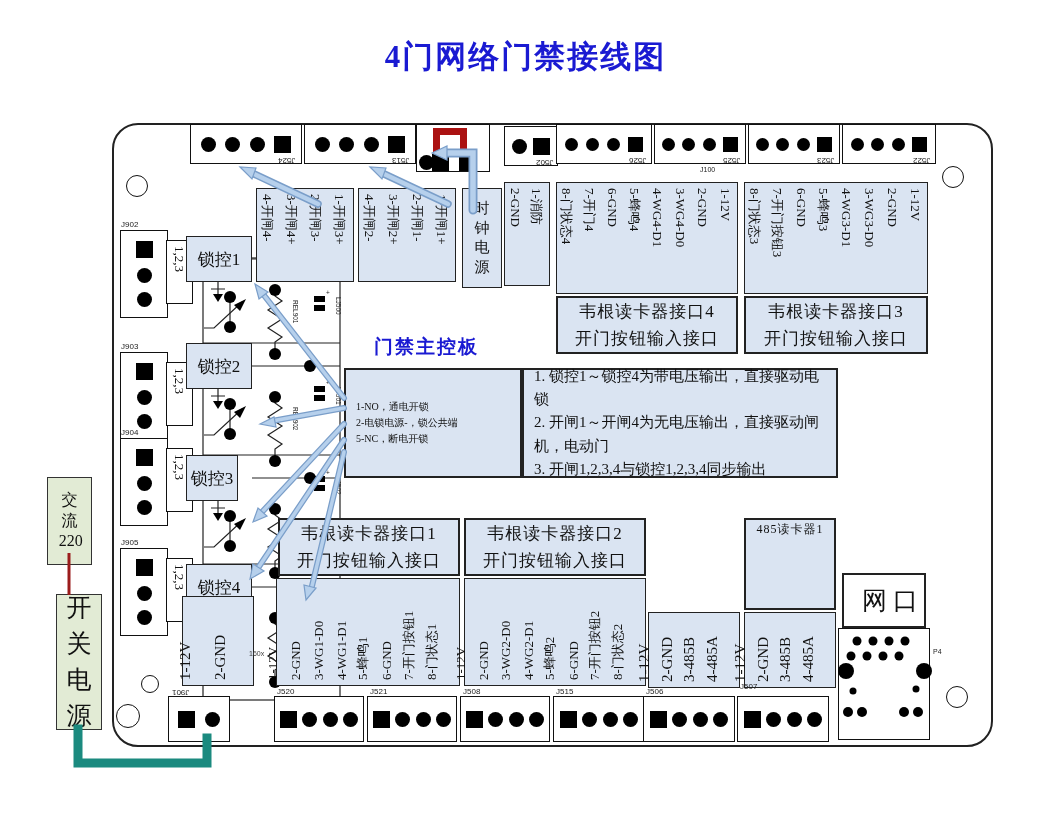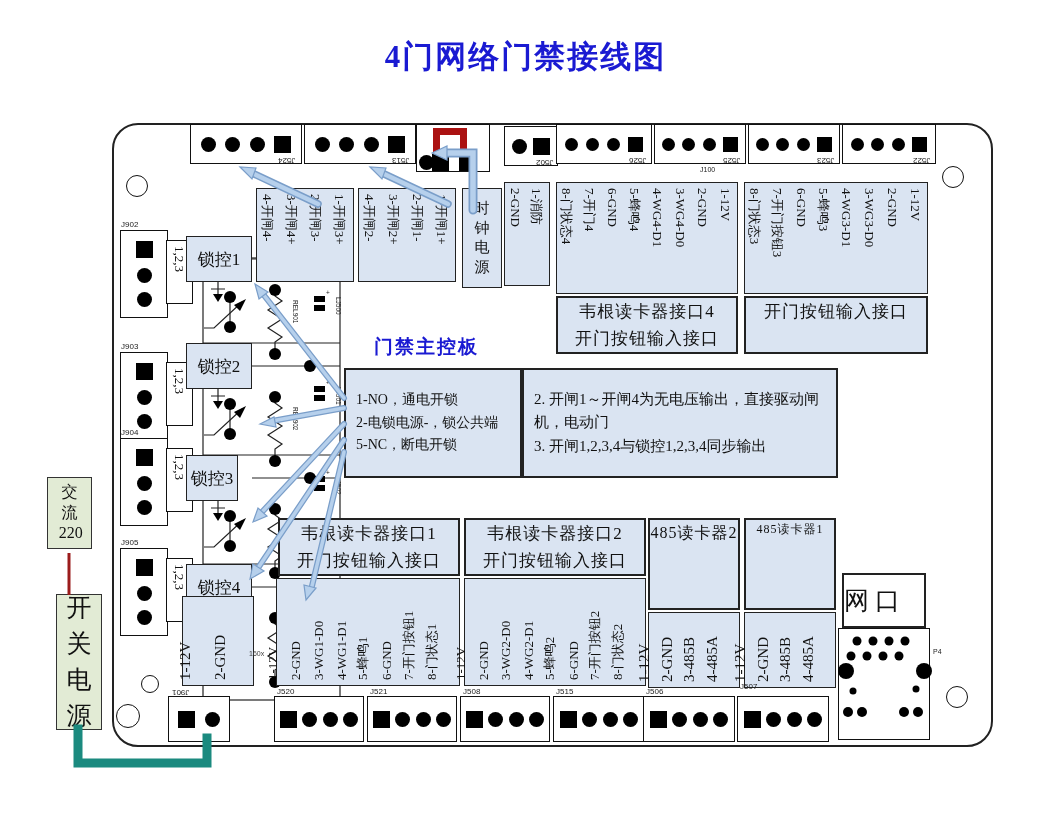--- a/index.html
+++ b/index.html
@@ -34,25 +34,25 @@
         transform:rotate(180deg);}
   .blab{position:absolute;font:8px "Liberation Sans",sans-serif;color:#222;}
   .lockbox{background:var(--c-box_fill,#dae4f2);border:1.7px solid #222;display:flex;
            align-items:center;justify-content:center;font-size:17px;}
   .lblbox{background:var(--c-box_fill,#dae4f2);border:2px solid #222;display:flex;
           flex-direction:column;align-items:center;
           font-size:17px;line-height:1.6;letter-spacing:1px;}
   .stacktext{width:1.35em;text-align:center;line-height:1.3;}
   .notebox{background:var(--c-box_fill,#dae4f2);border:2px solid #222;display:flex;
            flex-direction:column;justify-content:center;padding:6px 10px;}
-  #note-lock{font-size:14px;line-height:1.6;}
+  #note-lock{font-size:10px;line-height:1.6;}
   #note-rules{font-size:15px;line-height:1.55;}
   #board-label{font-size:19px;font-weight:bold;color:var(--c-title_blue,#2a2ae0);letter-spacing:2px;}
   #net-box{background:#fff;border:2px solid #222;display:flex;align-items:center;
-           justify-content:flex-start;font-size:25px;letter-spacing:6px;}
+           justify-content:flex-end;font-size:25px;letter-spacing:6px;}
   .jump{position:absolute;background:var(--c-jumper_red,#ab1212);}
   
   .sk{stroke:#222;stroke-width:1.2;fill:none;}
   .dot{fill:#000;}
   .arrow-under{stroke:var(--c-arrow_edge,#7a9ec9);stroke-width:7.5;fill:none;stroke-linecap:round;}
   .arrow-shaft{stroke:var(--c-arrow_fill,#b6d0ec);stroke-width:4.5;fill:none;stroke-linecap:round;}
   .arrow-head{fill:var(--c-arrow_fill,#b6d0ec);stroke:var(--c-arrow_edge,#7a9ec9);stroke-width:1.2;}
   .wire-red{stroke:var(--c-wire_red,#9b1c1c);stroke-width:3;fill:none;}
   .wire-teal{stroke:var(--c-wire_teal,#1b8a7f);stroke-width:9;fill:none;stroke-linecap:square;}
   .svgtext{font:6.5px "Liberation Sans",sans-serif;fill:#222;}
@@ -301,20 +301,21 @@
       </div>
     <div class="vcol">
         <span class="t">1-12V</span>
       </div>
   </div>
   <div class="abs lblbox" style="left:556px;top:296px;width:182px;height:58px">
     <span>韦根读卡器接口4</span>
     <span>开门按钮输入接口</span>
   </div>
   <div class="abs lblbox" style="left:744px;top:296px;width:184px;height:58px">
+    <span>韦根读卡器接口3</span>
     <span>开门按钮输入接口</span>
   </div>
 
   <span class="abs blab" style="left:121px;top:220px">J902</span>
   <div class="abs conn vert" style="left:120px;top:230px;width:48px;height:88px">
       <i class="ps"></i>
       <i class="pc"></i>
       <i class="pc"></i>
     </div>
   <div class="abs wbox pinflex down" style="left:166px;top:240px;width:27px;height:64px">
@@ -371,20 +372,21 @@
       <span>锁控4</span>
     </div>
 
   <div class="abs" id="board-label" style="left:374px;top:334px">门禁主控板</div>
   <div class="abs notebox" id="note-lock" style="left:344px;top:368px;width:178px;height:110px">
     <div>1-NO，通电开锁</div>
     <div>2-电锁电源-，锁公共端</div>
     <div>5-NC，断电开锁</div>
   </div>
   <div class="abs notebox" id="note-rules" style="left:522px;top:368px;width:316px;height:110px">
+    <div>1. 锁控1～锁控4为带电压输出，直接驱动电锁</div>
     <div>2. 开闸1～开闸4为无电压输出，直接驱动闸机，电动门</div>
     <div>3. 开闸1,2,3,4与锁控1,2,3,4同步输出</div>
   </div>
 
   <div class="abs lblbox" style="left:278px;top:518px;width:182px;height:58px">
     <span>韦根读卡器接口1</span>
     <span>开门按钮输入接口</span>
   </div>
   <div class="abs lblbox" style="left:464px;top:518px;width:182px;height:58px">
     <span>韦根读卡器接口2</span>
@@ -435,23 +437,20 @@
     <div class="vcol">
         <span class="t">6-GND</span>
       </div>
     <div class="vcol">
         <span class="t">7-开门按钮2</span>
       </div>
     <div class="vcol">
         <span class="t">8-门状态2</span>
       </div>
   </div>
-  <div class="abs lblbox" style="left:648px;top:518px;width:92px;height:92px;font-size:16px">
-    <span>485读卡器2</span>
-  </div>
   <div class="abs lblbox" style="left:744px;top:518px;width:92px;height:92px;font-size:12px">
     <span>485读卡器1</span>
   </div>
   <div class="abs bluebox pinflex up big" style="left:648px;top:612px;width:92px;height:76px">
     <div class="vcol">
         <span class="t">1-12V</span>
       </div>
     <div class="vcol">
         <span class="t">2-GND</span>
       </div>
@@ -535,21 +534,21 @@
       <i class="pc"></i>
     </div>
   <span class="abs blab" style="left:740px;top:682px">J507</span>
   <div class="abs conn" style="left:737px;top:696px;width:92px;height:46px">
       <i class="ps"></i>
       <i class="pc"></i>
       <i class="pc"></i>
       <i class="pc"></i>
     </div>
 
-  <div class="abs greenbox" style="left:47px;top:477px;width:45px;height:72px">
+  <div class="abs greenbox" style="left:47px;top:477px;width:45px;height:88px">
     <div class="stacktext" style="font-size:16px">交 流 220</div>
   </div>
   <div class="abs greenbox" style="left:56px;top:594px;width:46px;height:136px">
     <div class="stacktext" style="font-size:25px;line-height:1.45">开 关 电 源</div>
   </div>
 
   <svg class="layer" width="1051" height="822">
 
     <line x1="69" y1="553" x2="69" y2="595" class="wire-red"></line>
     <polyline points="78,729 78,763 207,763 207,738" class="wire-teal"></polyline>

